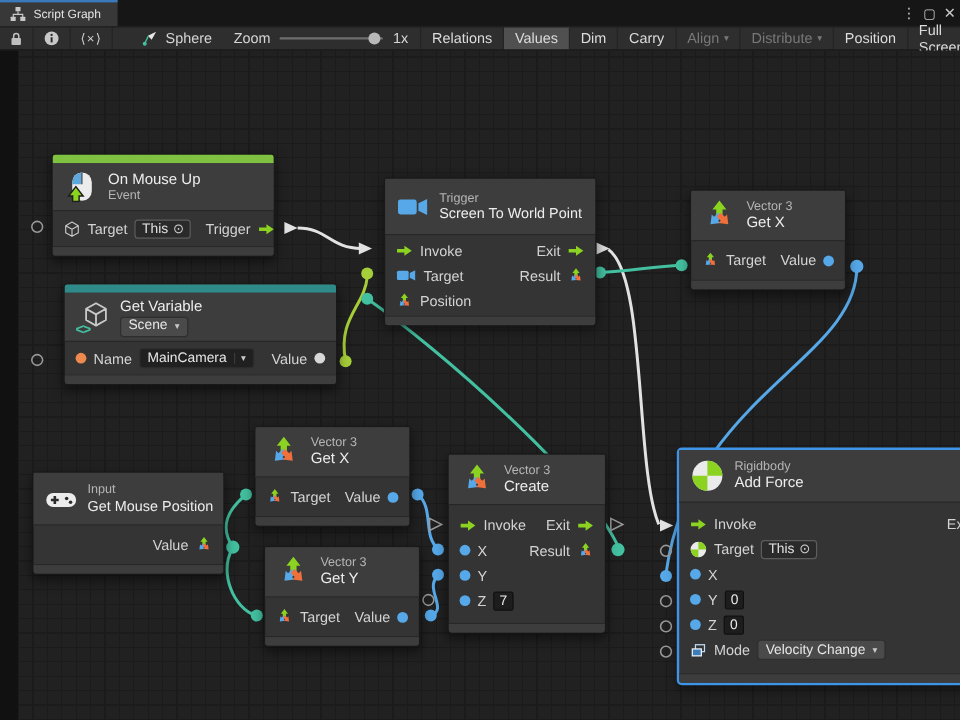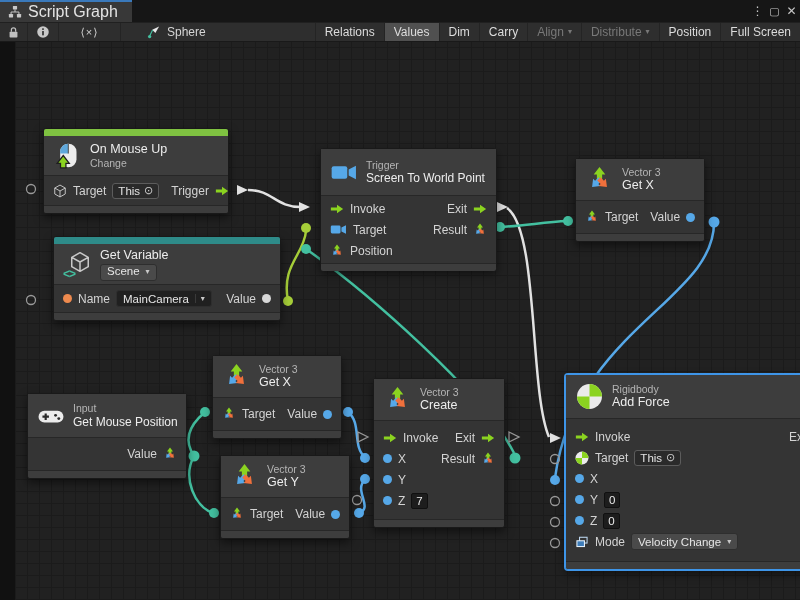--- a/index.html
+++ b/index.html
@@ -3,21 +3,21 @@
 <meta charset="utf-8">
 <style>
   :root{ font-family:"Liberation Sans", sans-serif; }
   *{box-sizing:border-box; margin:0; padding:0;}
   html,body{width:800px;height:600px;overflow:hidden;background:#111;}
   .window{width:800px;height:600px;display:flex;flex-direction:column;position:relative;}
 
   
   .tabstrip{height:22px;background:#161616;display:flex;align-items:stretch;flex:none;}
   .tab{display:flex;align-items:center;gap:6px;background:#383838;border-top:2px solid var(--tab-accent-blue);
-       padding:0 14px 0 8px;color:#e4e4e4;font-size:16px;}
+       padding:0 14px 0 8px;color:#e4e4e4;font-size:10px;}
   .tabspacer{flex:1}
   .winbtn{width:17px;display:flex;align-items:center;justify-content:center;color:#c9c9c9;font-size:12px;cursor:default;}
   .winbtn.sq{font-size:11px}
 
   
   .toolbar{height:20px;background:#2e2e2e;border-top:1px solid #202020;border-bottom:1px solid #191919;
            display:flex;align-items:stretch;font-size:12px;color:#d6d6d6;flex:none;}
   .tcell{display:flex;align-items:center;justify-content:center;border-right:1px solid #242424;padding:0 8px;}
   .tbtn{display:flex;align-items:center;gap:4px;justify-content:center;border-right:1px solid #242424;padding:0 9px;color:#dcdcdc;}
   .tbtn.active{background:#505050;}
@@ -167,20 +167,27 @@
     <div class="tcell" style="width:62px">
         <span class="codeglyph">⟨×⟩</span>
       </div>
     <div class="tcell" style="width:18px;border-right:none"></div>
     <div class="tcell" style="border-right:none;gap:6px">
       <svg class="i14">
           <use href="#sym-cursor"></use>
         </svg>
       <span>Sphere</span>
     </div>
+    <div class="zoomwrap">
+      <span>Zoom</span>
+      <div class="slider">
+          <div class="knob"></div>
+        </div>
+      <span>1x</span>
+    </div>
     <div class="tright">
       <div class="tbtn" style="border-left:1px solid #242424">
           <span>Relations</span>
         </div>
       <div class="tbtn active">
           <span>Values</span>
         </div>
       <div class="tbtn">
           <span>Dim</span>
         </div>
@@ -256,21 +263,21 @@
     </svg>
 
     <div class="node" style="left:28px;top:86px;width:186px;height:86px">
       <div class="accent" style="background:var(--event-green)"></div>
       <div class="nhead" style="height:40px">
         <svg class="i26">
             <use href="#sym-mouse"></use>
           </svg>
         <div class="ntitles">
           <span class="ntitle">On Mouse Up</span>
-          <span class="ncat">Change</span>
+          <span class="ncat">Event</span>
         </div>
       </div>
       <div class="nbody">
         <div class="prow">
           <svg class="i14">
               <use href="#sym-cube"></use>
             </svg>
           <span>Target</span>
           <span class="chip">
               <span>This</span>

